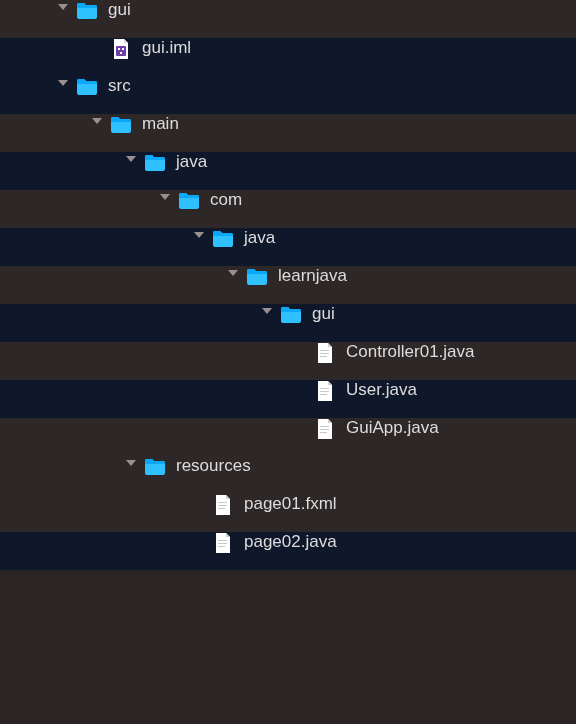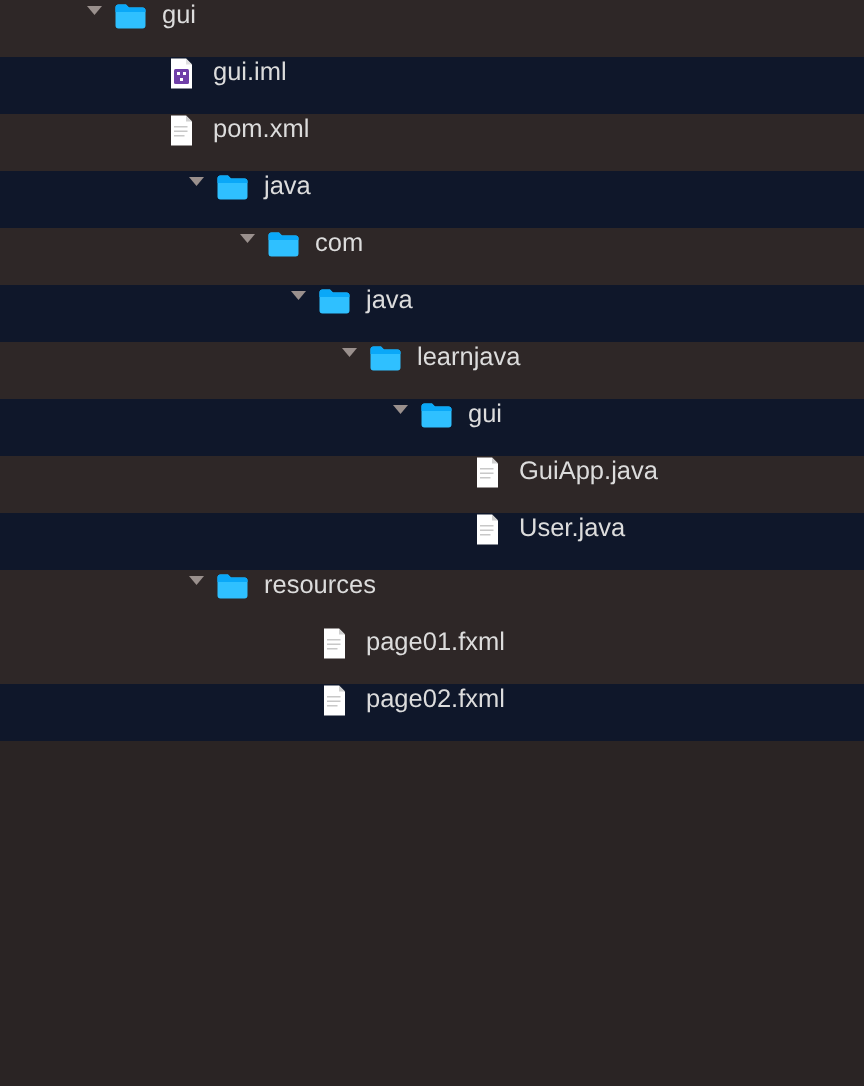--- a/index.html
+++ b/index.html
@@ -70,33 +70,49 @@
           <path d="M2 1 L12 1 L16 5 L16 21 L2 21 Z" fill="#ffffff"></path>
           <path d="M12 1 L12 5 L16 5 Z" fill="#e0e0e0"></path>
           <rect x="4" y="8" width="10" height="10" rx="1" fill="#6f3fa8"></rect>
           <rect x="6" y="10" width="2" height="2" fill="#ffffff"></rect>
           <rect x="10" y="10" width="2" height="2" fill="#ffffff"></rect>
           <rect x="8" y="14" width="2" height="2" fill="#ffffff"></rect>
         </svg>
       </span>
       <span class="label">gui.iml</span>
     </div>
+    <div class="row stripe-b">
+      <span class="indent" style="width: 48px;"></span>
+      <span class="chevron">
+        <svg width="10" height="8" viewBox="0 0 10 8">
+          <path d="M0 1 L10 1 L5 7 Z" fill="#9a908d"></path>
+        </svg>
+      </span>
+      <span class="icon">
+        <svg width="22" height="20" viewBox="0 0 22 20">
+          <path d="M1 4 Q1 2 3 2 L8 2 L10 4 L19 4 Q21 4 21 6 L21 16 Q21 18 19 18 L3 18 Q1 18 1 16 Z" fill="#2fc0ff"></path>
+          <path d="M1 4 Q1 2 3 2 L8 2 L10 4 L19 4 Q21 4 21 6 L21 7 L1 7 Z" fill="#0aa8f8"></path>
+        </svg>
+      </span>
+      <span class="label">src</span>
+    </div>
     <div class="row stripe-a">
       <span class="indent" style="width: 82px;"></span>
-      <span class="chevron"></span>
-      <span class="icon">
-        <svg width="18" height="22" viewBox="0 0 18 22">
-          <path d="M2 1 L12 1 L16 5 L16 21 L2 21 Z" fill="#ffffff"></path>
-          <path d="M12 1 L12 5 L16 5 Z" fill="#d0d0d0"></path>
-          <rect x="4" y="8" width="9" height="1" fill="#c8c8c8"></rect>
-          <rect x="4" y="11" width="9" height="1" fill="#c8c8c8"></rect>
-          <rect x="4" y="14" width="7" height="1" fill="#c8c8c8"></rect>
-        </svg>
-      </span>
-      <span class="label">pom.xml</span>
+      <span class="chevron">
+        <svg width="10" height="8" viewBox="0 0 10 8">
+          <path d="M0 1 L10 1 L5 7 Z" fill="#9a908d"></path>
+        </svg>
+      </span>
+      <span class="icon">
+        <svg width="22" height="20" viewBox="0 0 22 20">
+          <path d="M1 4 Q1 2 3 2 L8 2 L10 4 L19 4 Q21 4 21 6 L21 16 Q21 18 19 18 L3 18 Q1 18 1 16 Z" fill="#2fc0ff"></path>
+          <path d="M1 4 Q1 2 3 2 L8 2 L10 4 L19 4 Q21 4 21 6 L21 7 L1 7 Z" fill="#0aa8f8"></path>
+        </svg>
+      </span>
+      <span class="label">main</span>
     </div>
     <div class="row stripe-b">
       <span class="indent" style="width: 116px;"></span>
       <span class="chevron">
         <svg width="10" height="8" viewBox="0 0 10 8">
           <path d="M0 1 L10 1 L5 7 Z" fill="#9a908d"></path>
         </svg>
       </span>
       <span class="icon">
         <svg width="22" height="20" viewBox="0 0 22 20">
@@ -171,36 +187,50 @@
       <span class="chevron"></span>
       <span class="icon">
         <svg width="18" height="22" viewBox="0 0 18 22">
           <path d="M2 1 L12 1 L16 5 L16 21 L2 21 Z" fill="#ffffff"></path>
           <path d="M12 1 L12 5 L16 5 Z" fill="#d0d0d0"></path>
           <rect x="4" y="8" width="9" height="1" fill="#c8c8c8"></rect>
           <rect x="4" y="11" width="9" height="1" fill="#c8c8c8"></rect>
           <rect x="4" y="14" width="7" height="1" fill="#c8c8c8"></rect>
         </svg>
       </span>
+      <span class="label">Controller01.java</span>
+    </div>
+    <div class="row stripe-b">
+      <span class="indent" style="width: 286px;"></span>
+      <span class="chevron"></span>
+      <span class="icon">
+        <svg width="18" height="22" viewBox="0 0 18 22">
+          <path d="M2 1 L12 1 L16 5 L16 21 L2 21 Z" fill="#ffffff"></path>
+          <path d="M12 1 L12 5 L16 5 Z" fill="#d0d0d0"></path>
+          <rect x="4" y="8" width="9" height="1" fill="#c8c8c8"></rect>
+          <rect x="4" y="11" width="9" height="1" fill="#c8c8c8"></rect>
+          <rect x="4" y="14" width="7" height="1" fill="#c8c8c8"></rect>
+        </svg>
+      </span>
+      <span class="label">User.java</span>
+    </div>
+    <div class="row stripe-a">
+      <span class="indent" style="width: 286px;"></span>
+      <span class="chevron"></span>
+      <span class="icon">
+        <svg width="18" height="22" viewBox="0 0 18 22">
+          <path d="M2 1 L12 1 L16 5 L16 21 L2 21 Z" fill="#ffffff"></path>
+          <path d="M12 1 L12 5 L16 5 Z" fill="#d0d0d0"></path>
+          <rect x="4" y="8" width="9" height="1" fill="#c8c8c8"></rect>
+          <rect x="4" y="11" width="9" height="1" fill="#c8c8c8"></rect>
+          <rect x="4" y="14" width="7" height="1" fill="#c8c8c8"></rect>
+        </svg>
+      </span>
       <span class="label">GuiApp.java</span>
     </div>
-    <div class="row stripe-b">
-      <span class="indent" style="width: 286px;"></span>
-      <span class="chevron"></span>
-      <span class="icon">
-        <svg width="18" height="22" viewBox="0 0 18 22">
-          <path d="M2 1 L12 1 L16 5 L16 21 L2 21 Z" fill="#ffffff"></path>
-          <path d="M12 1 L12 5 L16 5 Z" fill="#d0d0d0"></path>
-          <rect x="4" y="8" width="9" height="1" fill="#c8c8c8"></rect>
-          <rect x="4" y="11" width="9" height="1" fill="#c8c8c8"></rect>
-          <rect x="4" y="14" width="7" height="1" fill="#c8c8c8"></rect>
-        </svg>
-      </span>
-      <span class="label">User.java</span>
-    </div>
     <div class="row stripe-a">
       <span class="indent" style="width: 116px;"></span>
       <span class="chevron">
         <svg width="10" height="8" viewBox="0 0 10 8">
           <path d="M0 1 L10 1 L5 7 Z" fill="#9a908d"></path>
         </svg>
       </span>
       <span class="icon">
         <svg width="22" height="20" viewBox="0 0 22 20">
           <path d="M1 4 Q1 2 3 2 L8 2 L10 4 L19 4 Q21 4 21 6 L21 16 Q21 18 19 18 L3 18 Q1 18 1 16 Z" fill="#2fc0ff"></path>
@@ -228,15 +258,15 @@
       <span class="chevron"></span>
       <span class="icon">
         <svg width="18" height="22" viewBox="0 0 18 22">
           <path d="M2 1 L12 1 L16 5 L16 21 L2 21 Z" fill="#ffffff"></path>
           <path d="M12 1 L12 5 L16 5 Z" fill="#d0d0d0"></path>
           <rect x="4" y="8" width="9" height="1" fill="#c8c8c8"></rect>
           <rect x="4" y="11" width="9" height="1" fill="#c8c8c8"></rect>
           <rect x="4" y="14" width="7" height="1" fill="#c8c8c8"></rect>
         </svg>
       </span>
-      <span class="label">page02.fxml</span>
+      <span class="label">page02.java</span>
     </div>
   </div>
 
 </body></html>

